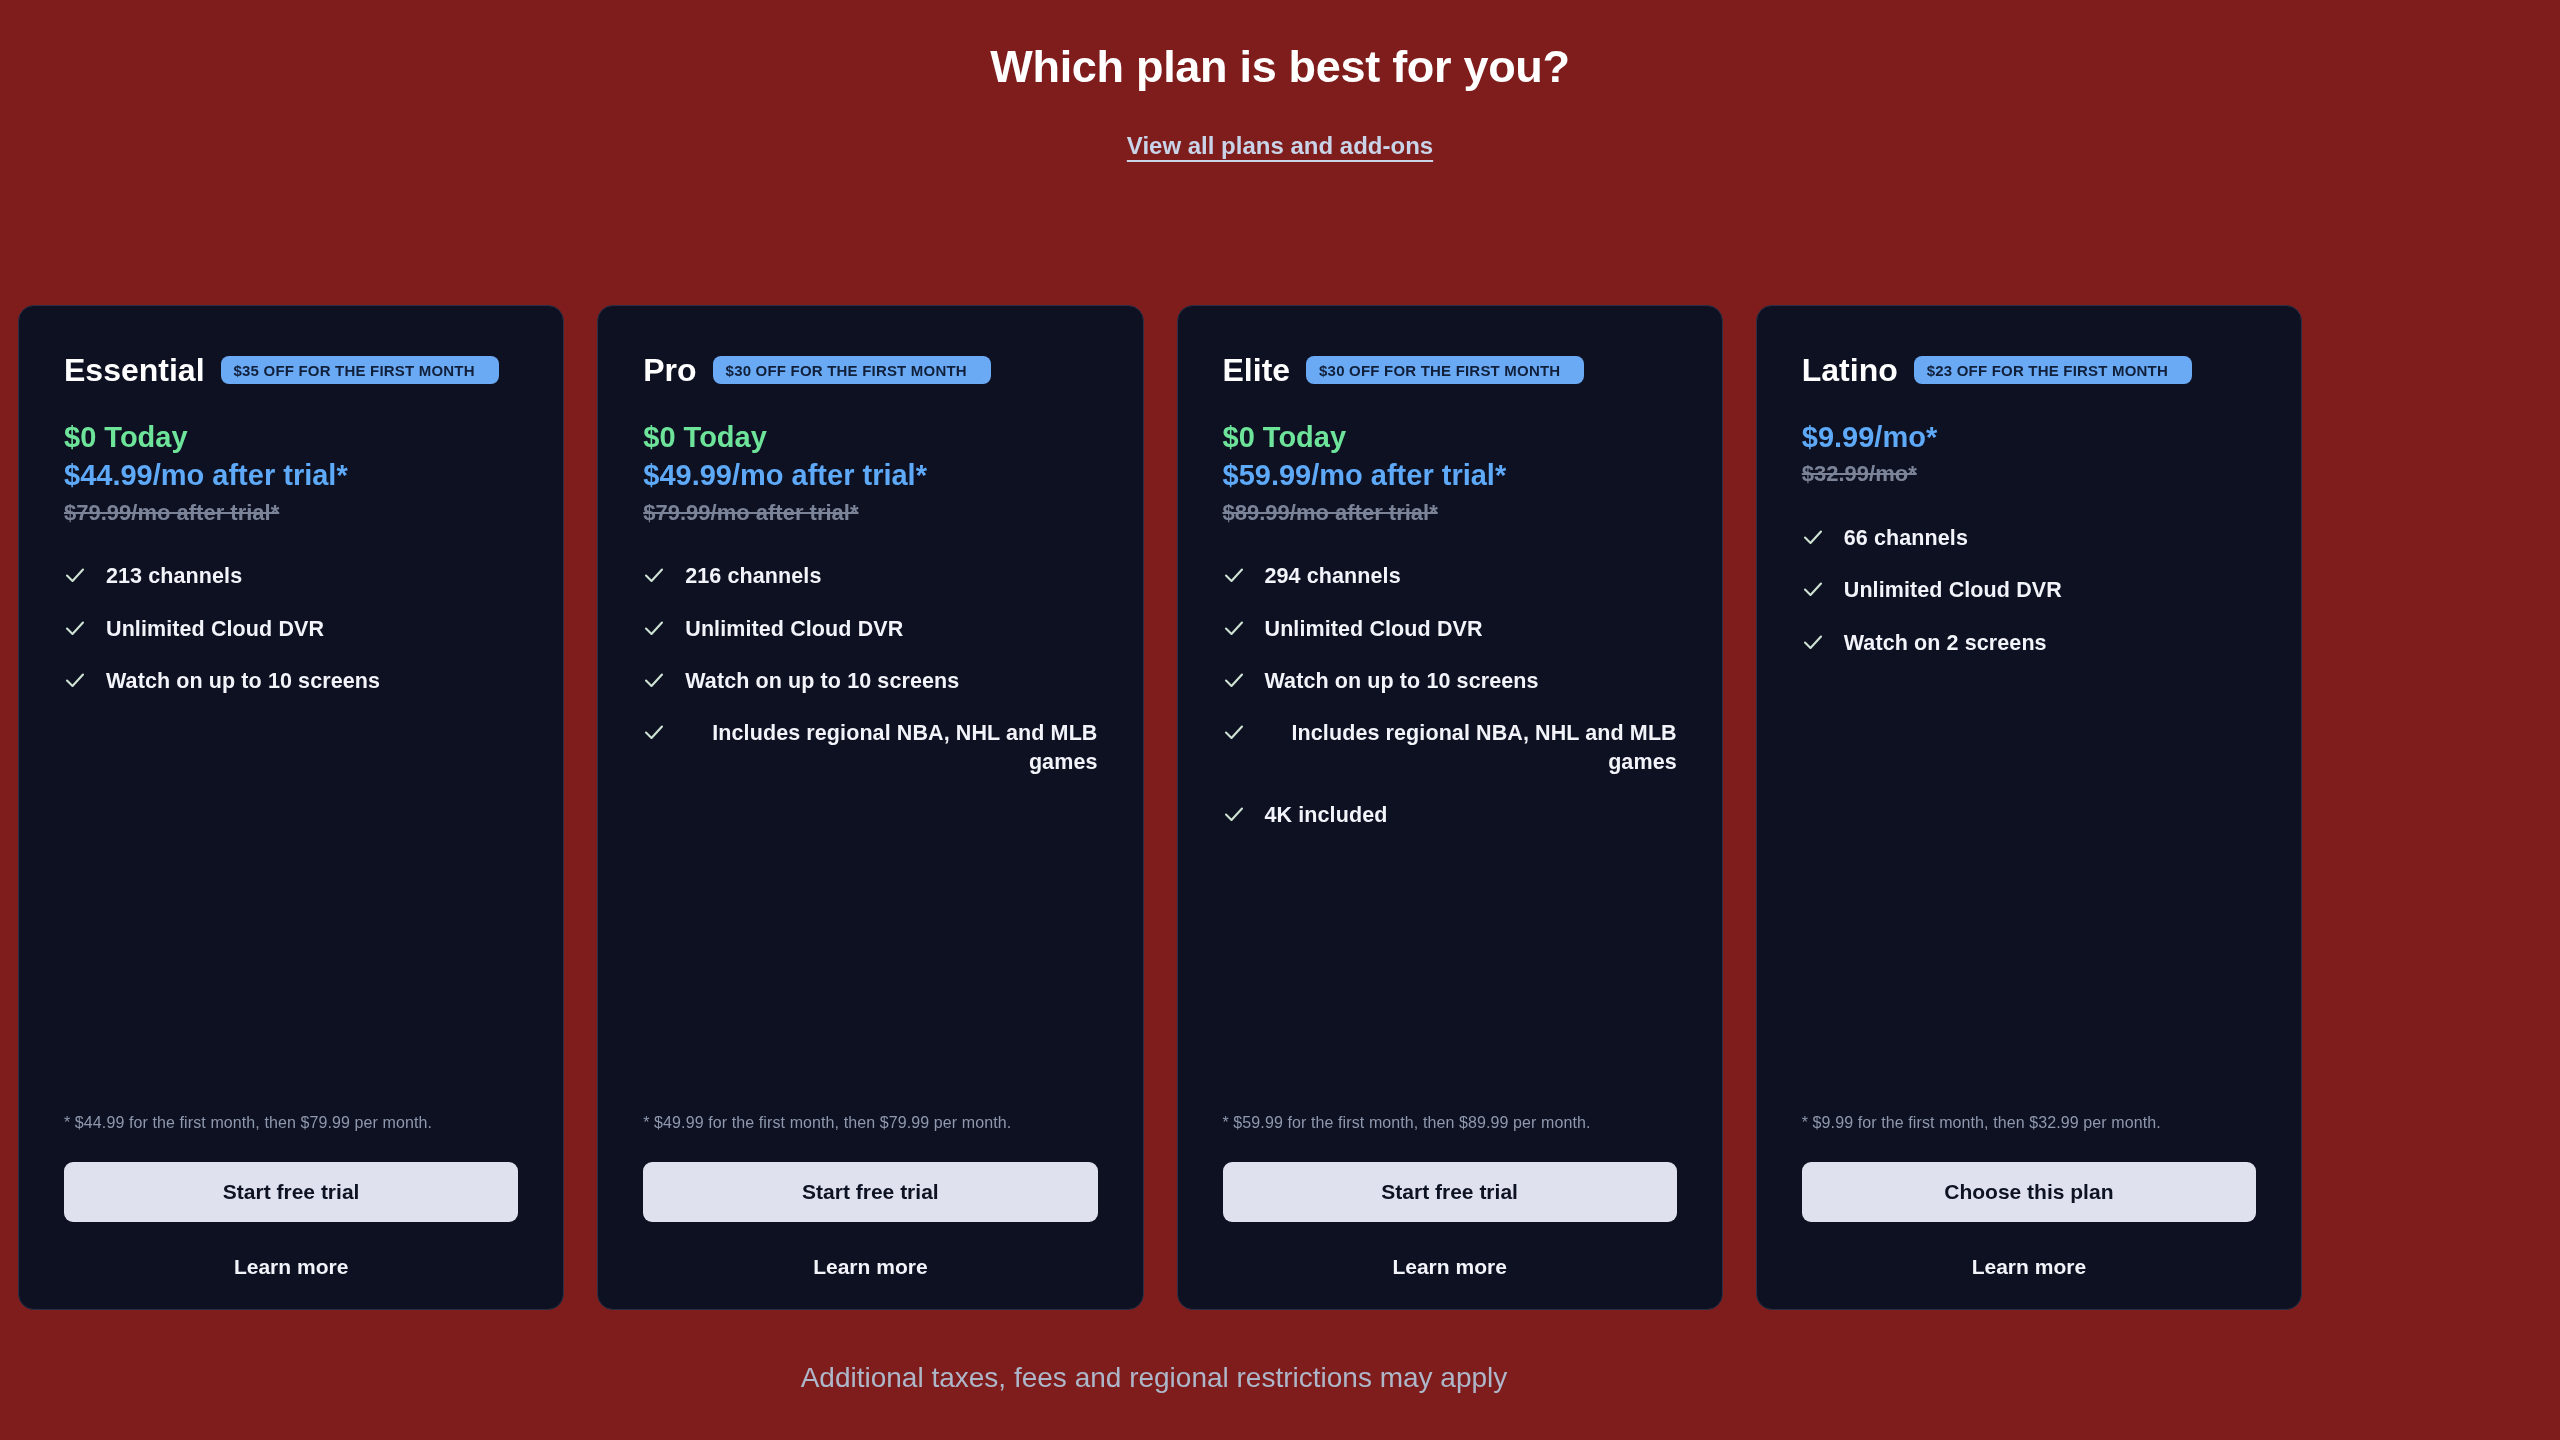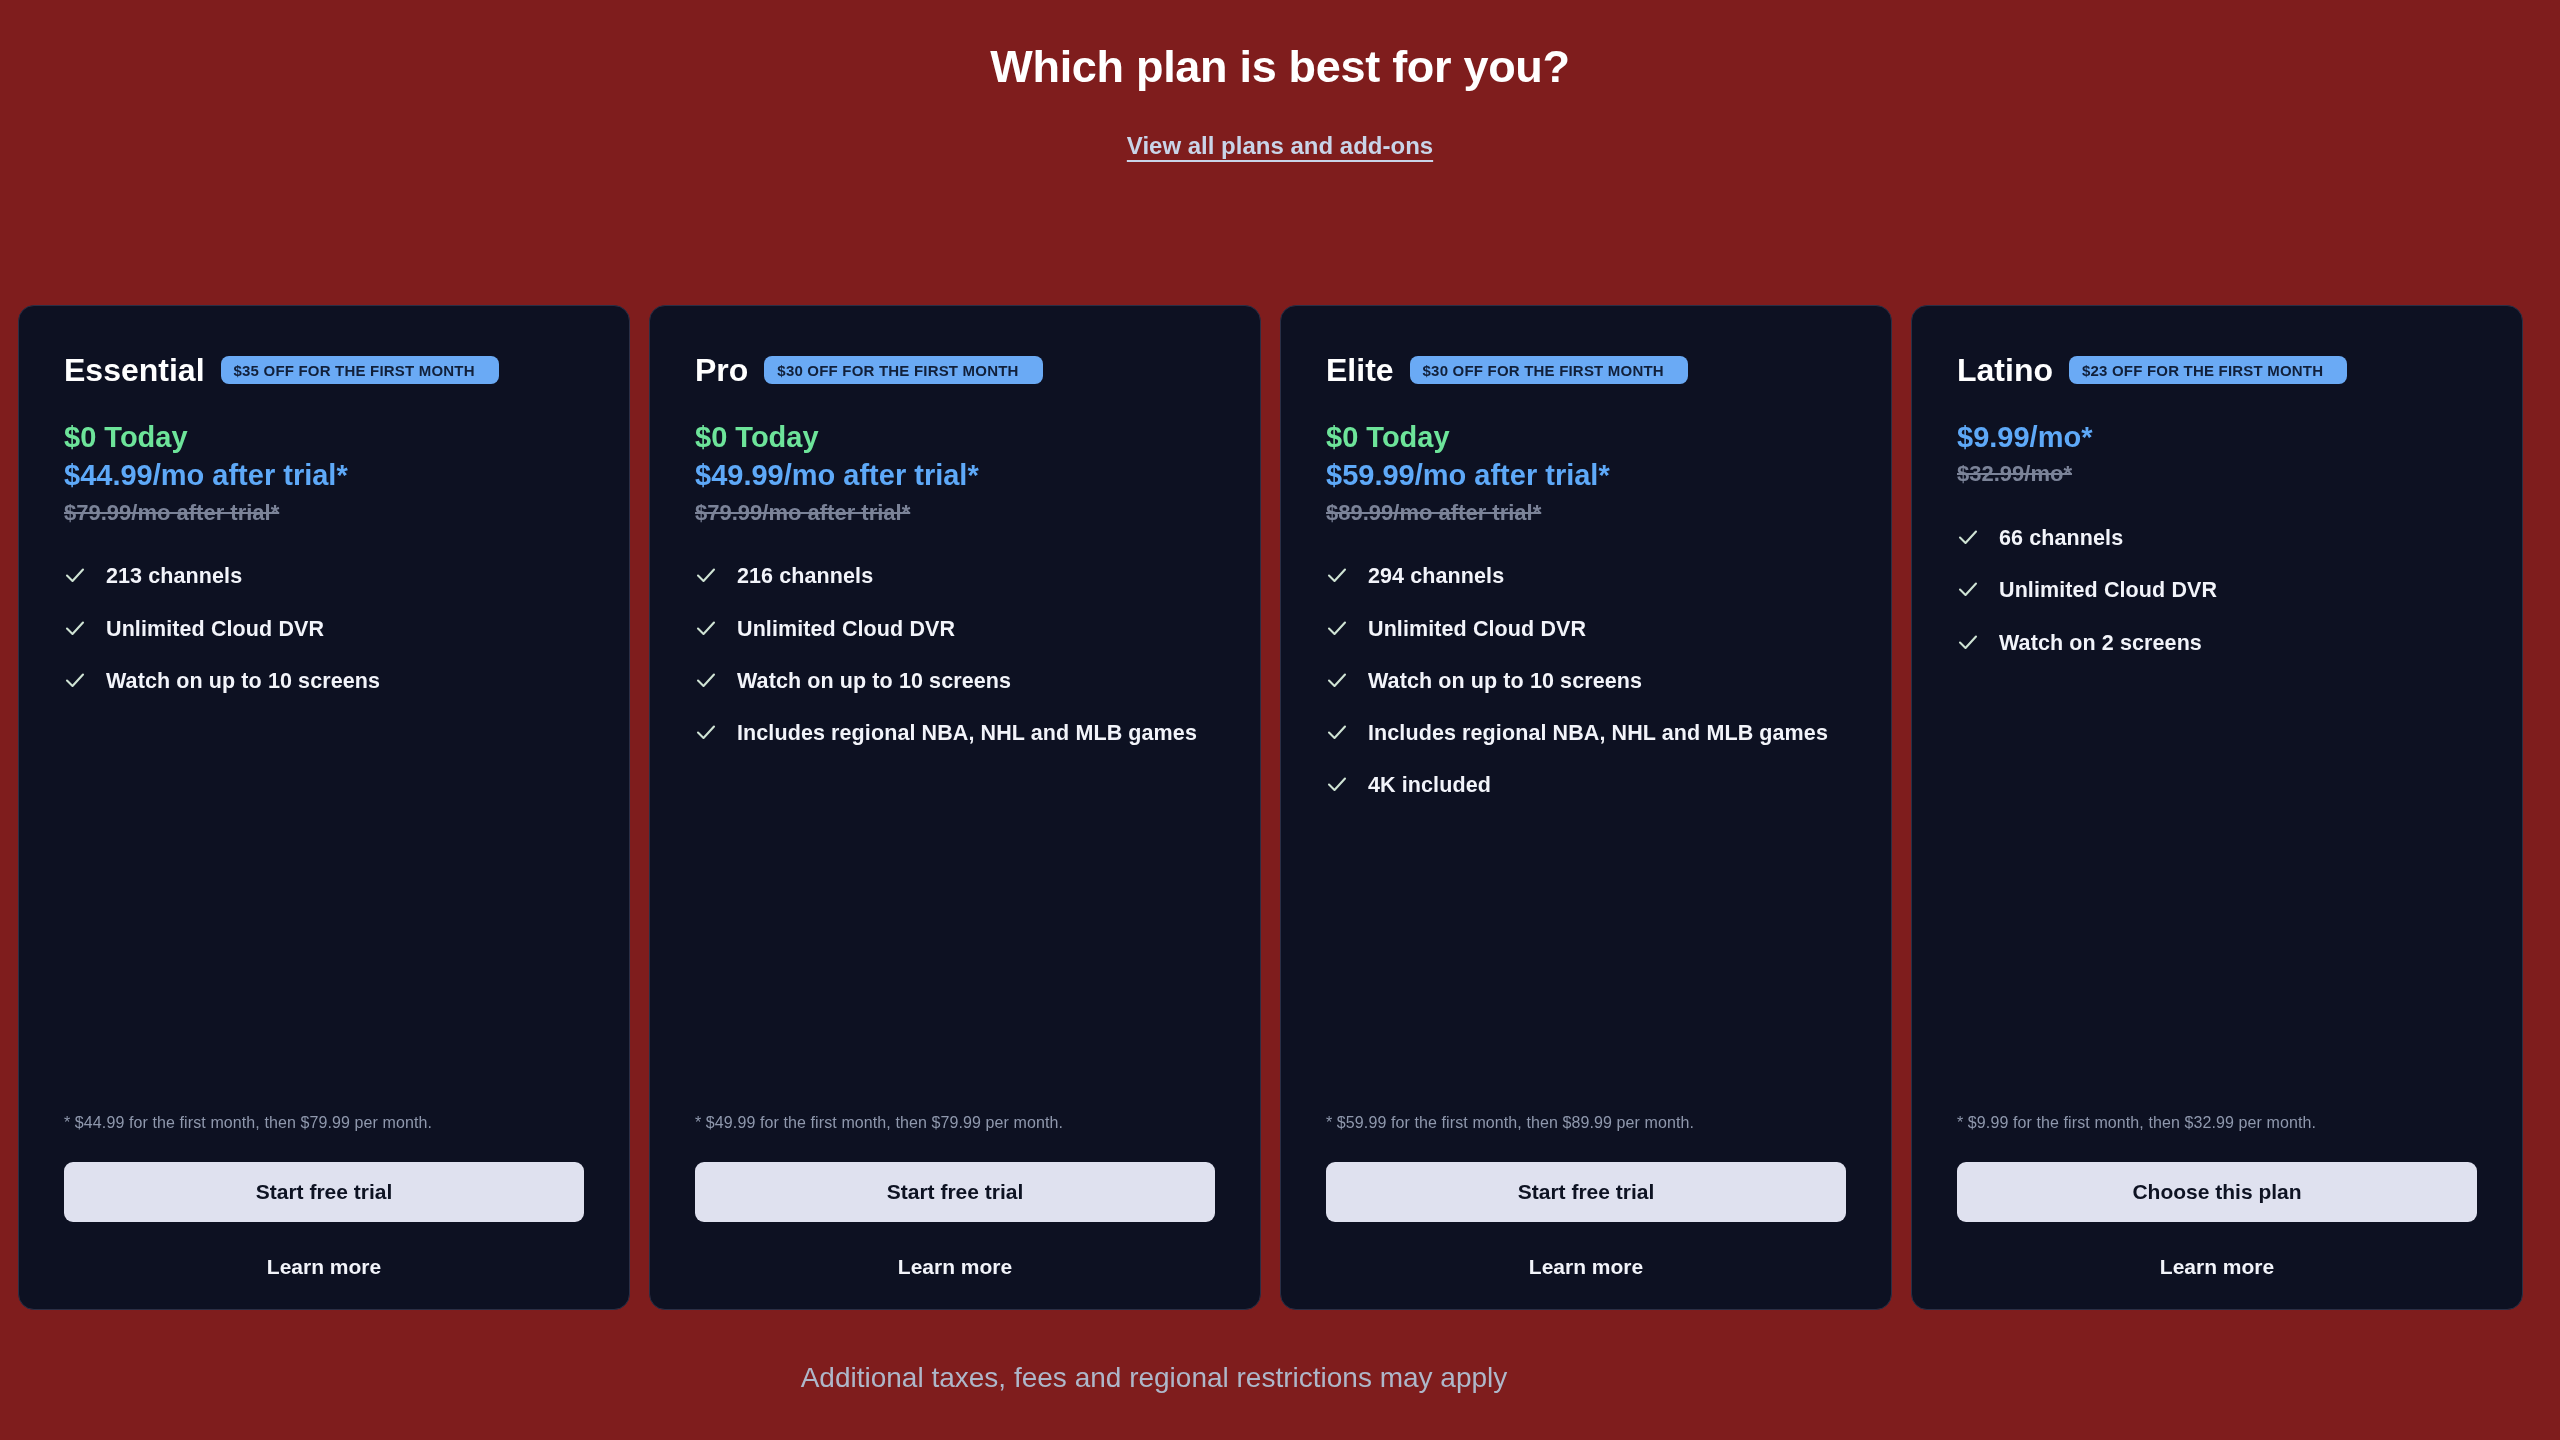--- a/index.html
+++ b/index.html
@@ -33,23 +33,23 @@
     text-underline-offset: 6px;
     cursor: pointer;
     display: inline-block;
   }
 
   
   .cards {
     position: absolute;
     top: 305px;
     left: 18px;
-    width: 2524px;
+    width: 2284px;
     display: flex;
-    gap: 19px;
+    gap: 33px;
   }
   .card {
     width: 612px;
     height: 1005px;
     border: 1.5px solid #2a2f45;
     border-radius: 16px;
     background: #0d1122;
     padding: 42px 45px 0 45px;
     display: flex;
     flex-direction: column;
@@ -119,20 +119,21 @@
     display: block;
     margin-top: 2px;
   }
   .check-icon svg { display: block; }
   .feature-text {
     font-size: 21.5px;
     font-weight: bold;
     color: #f2f4fa;
     line-height: 1.36;
     letter-spacing: 0.1px;
+    text-align: right;
   }
 
   .spacer { flex: 1 1 auto; }
 
   .disclaimer {
     font-size: 16px;
     color: #8f98ad;
     line-height: 1.45;
     margin-bottom: 28px;
     letter-spacing: 0.1px;

